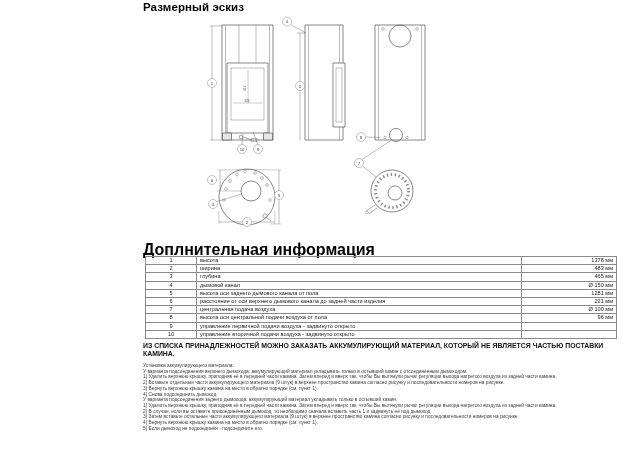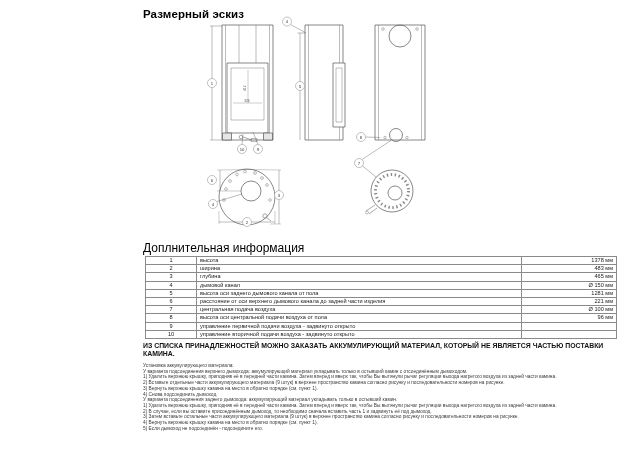--- a/index.html
+++ b/index.html
@@ -1,23 +1,23 @@
 <!DOCTYPE html>
 <html><head>
 <meta charset="utf-8">
 <style>
   html,body{margin:0;padding:0;}
   body{
     width:624px;height:460px;background:#ffffff;position:relative;overflow:hidden;
     font-family:"Liberation Sans", sans-serif;color:#000;
   }
   .abs{position:absolute;}
-  .doc-title{left:143px;top:8px;font-size:11.5px;font-weight:bold;letter-spacing:0.1px;}
+  .doc-title{left:143px;top:1px;font-size:11.5px;font-weight:bold;letter-spacing:0.1px;}
   .drawing{left:148px;top:13px;}
-  .section-title{left:143px;top:241px;font-size:12px;font-weight:normal;}
+  .section-title{left:143px;top:241px;font-size:16px;font-weight:bold;}
   .dim-table{left:145px;top:256px;border-collapse:collapse;table-layout:fixed;width:472px;
     font-size:5.6px;line-height:7px;color:#222;}
   .dim-table td{border:1px solid #8a8a8a;padding:0 3px;height:7.2px;overflow:hidden;white-space:nowrap;}
   .dim-table td.num{width:44px;text-align:center;}
   .dim-table td.value{width:88px;text-align:right;}
   .notice{left:143px;top:342px;width:479px;font-size:6.9px;line-height:8.3px;font-weight:bold;color:#111;}
   .instructions{left:143px;top:363px;width:479px;font-size:4.8px;line-height:5.7px;color:#3a3a3a;}
   svg line,svg rect,svg circle,svg path{vector-effect:non-scaling-stroke;}
   .co{fill:#ffffff;stroke:#999;stroke-width:0.6;}
   .cot{font-size:4.2px;fill:#333;text-anchor:middle;}

